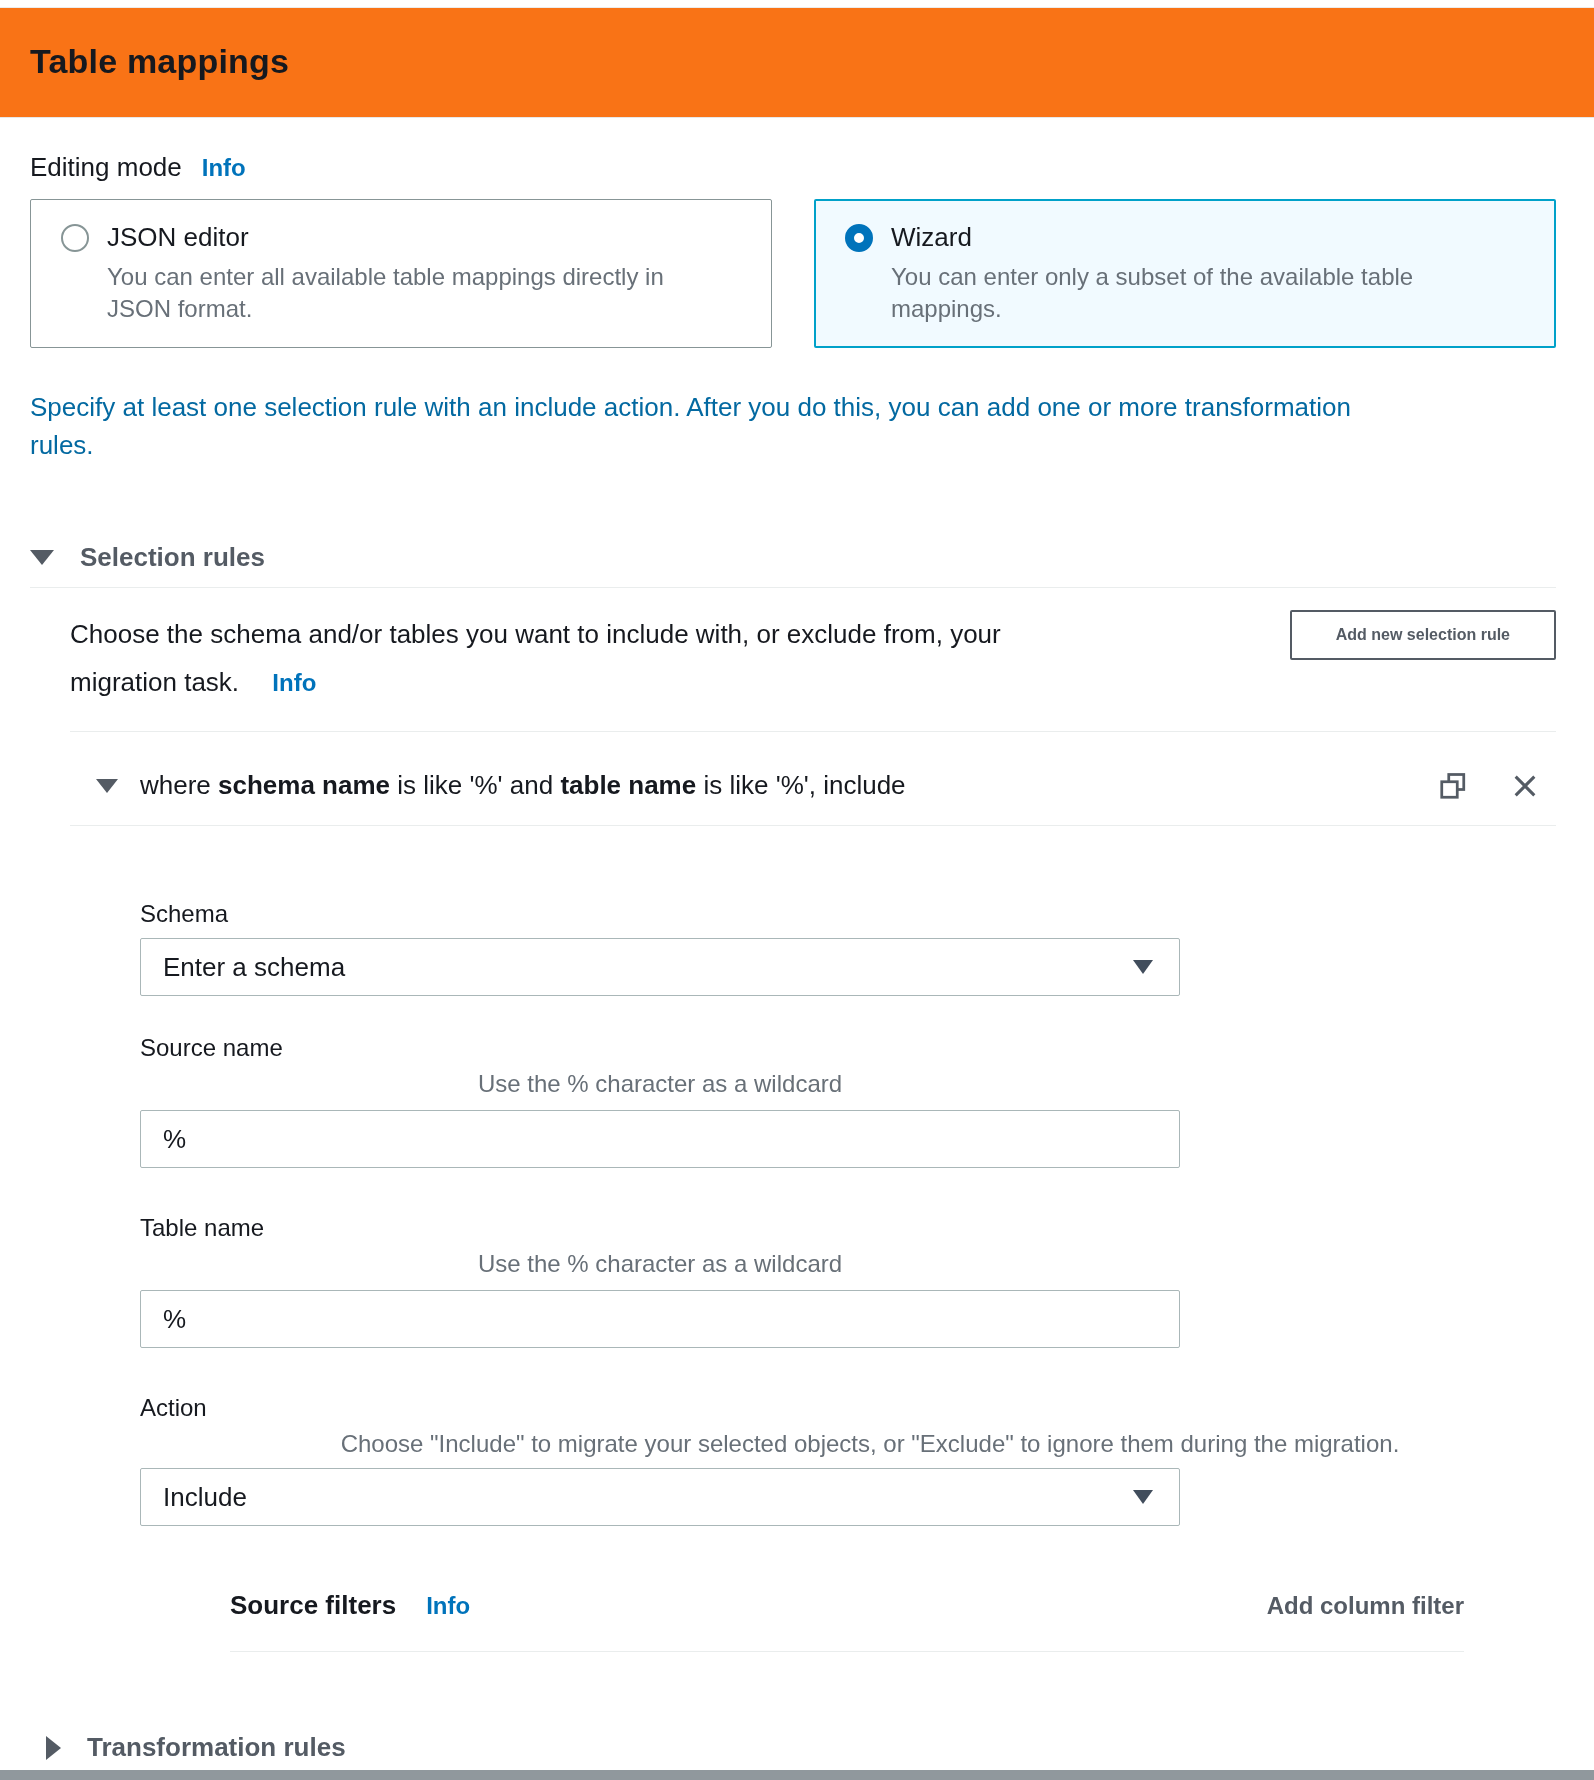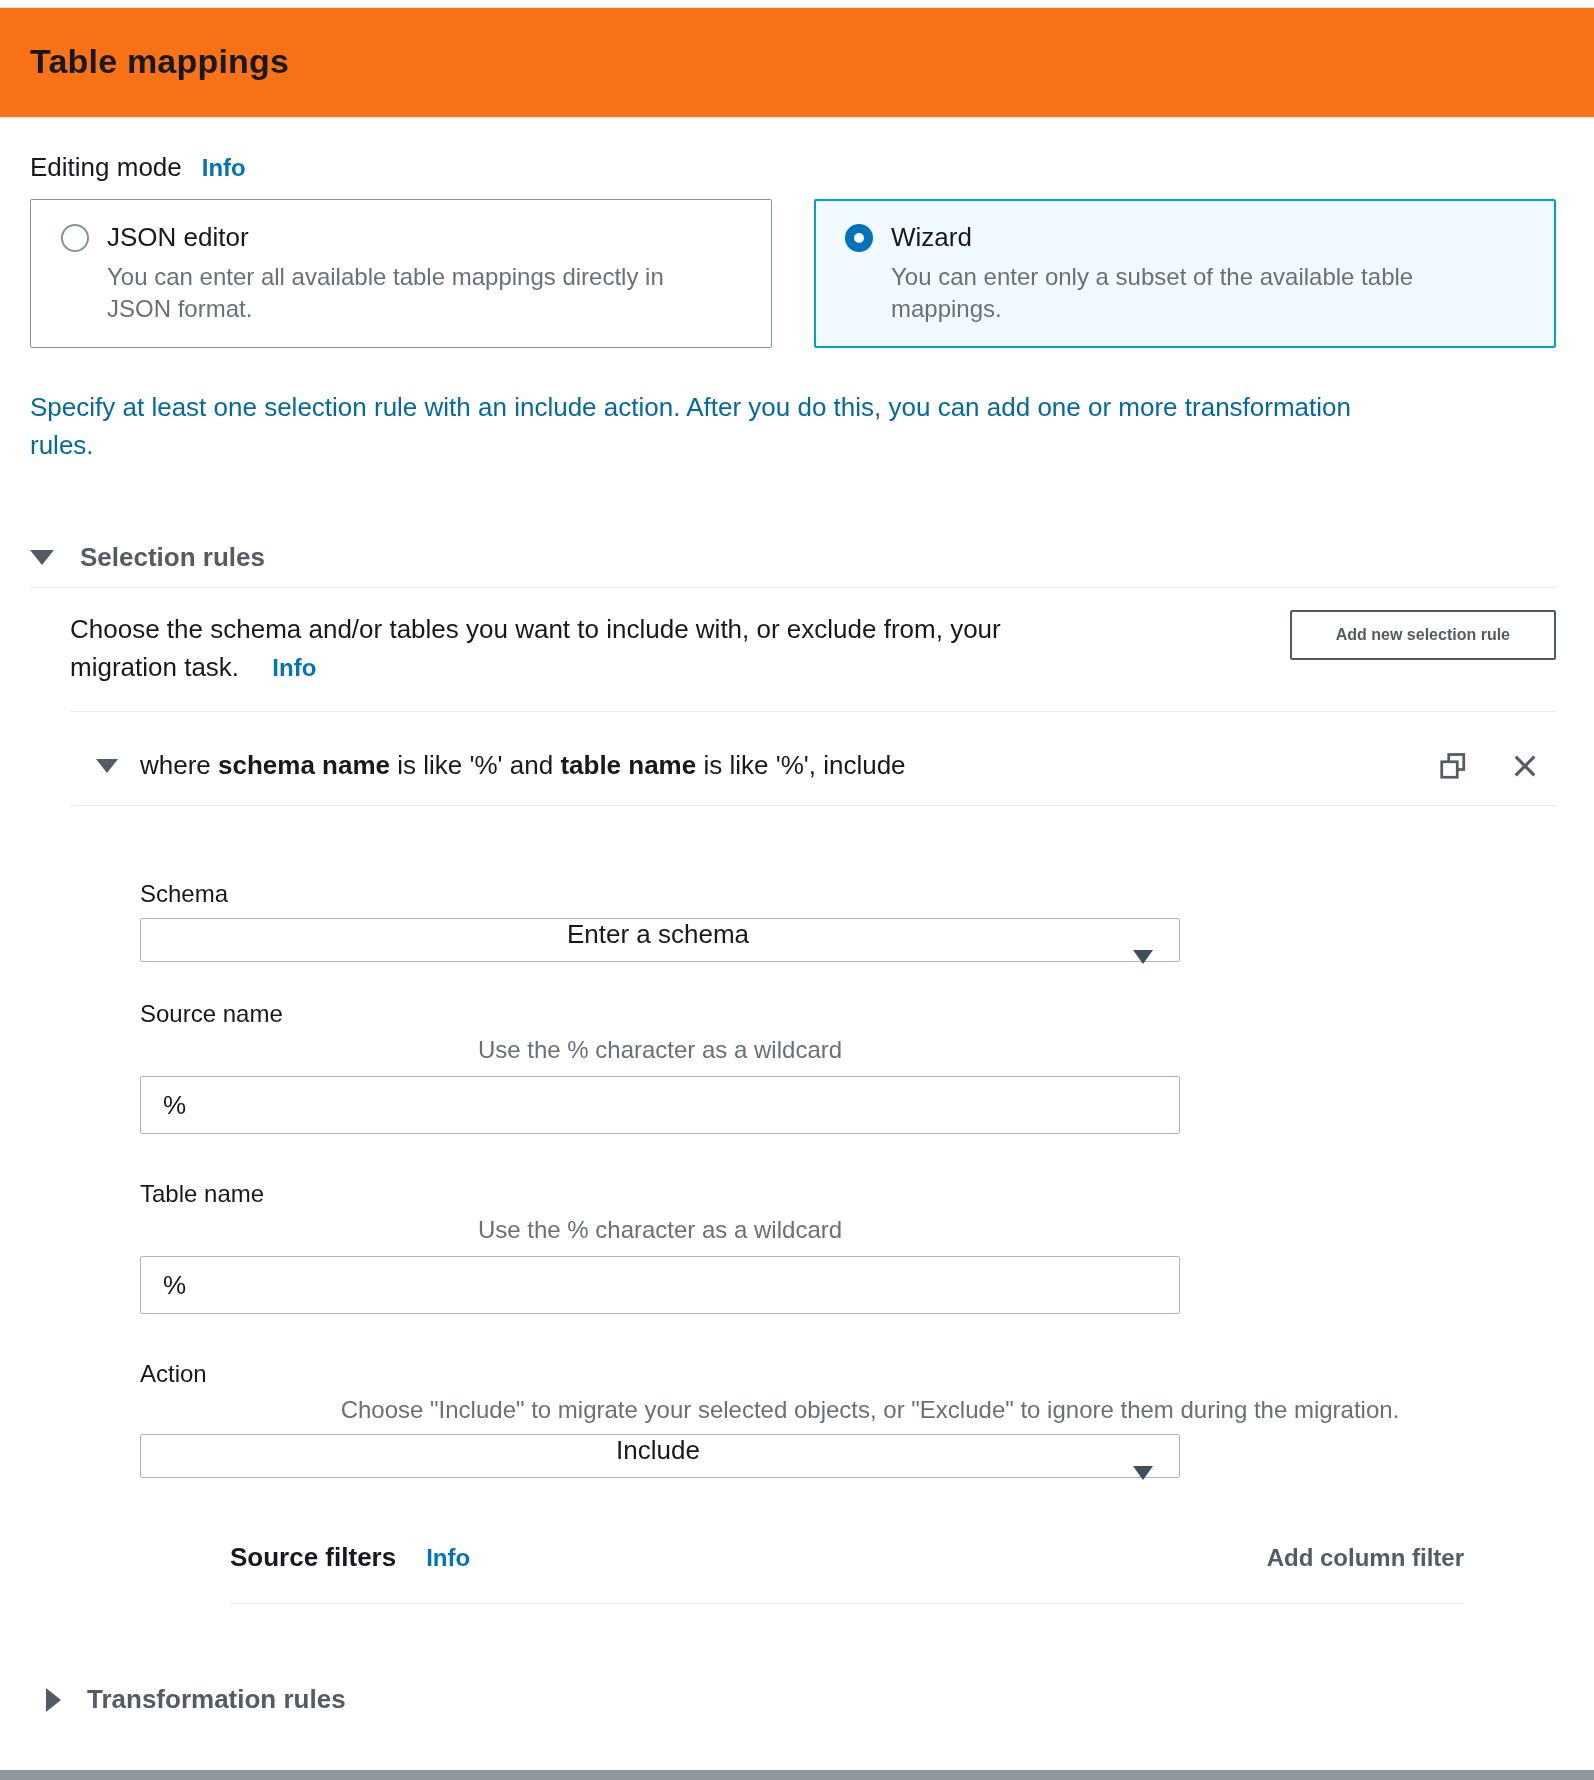--- a/index.html
+++ b/index.html
@@ -65,21 +65,21 @@
   .tri-right {
     width:0; height:0;
     border-top:12px solid transparent; border-bottom:12px solid transparent;
     border-left:15px solid #545b64;
   }
   .section-title { font-size:26px; font-weight:700; color:#545b64; }
   .divider { border:none; border-top:1px solid #eaeded; height:0; margin-top:14px; }
   .divider.inset { margin-left:40px; }
 
   .rules-toolbar { display:flex; margin-top:22px; align-items:flex-start; }
-  .rules-desc { font-size:26px; line-height:38px; color:#16191f; margin-left:40px; width:1004px; }
+  .rules-desc { font-size:26px; line-height:48px; color:#16191f; margin-left:40px; width:1004px; }
   .btn-secondary {
     margin-left:auto;
     background:#ffffff;
     border:2px solid #545b64;
     border-radius:2px;
     height:50px;
     padding:0 44px;
     font-family:"Liberation Sans", sans-serif;
     font-size:16px; font-weight:700; color:#545b64;
     cursor:pointer;
@@ -96,28 +96,27 @@
   .rule-summary b { font-weight:700; }
   .rule-actions { margin-left:auto; display:flex; align-items:center; gap:42px; padding-right:8px; }
   .icon-btn { width:30px; height:30px; cursor:pointer; display:flex; align-items:center; justify-content:center; background:none; border:none; padding:0; }
 
   .rule-body { padding-left:110px; }
   .field-group { width:1040px; }
   .f-label { font-size:24px; color:#16191f; }
   .f-hint  { font-size:24px; color:#687078; margin-top:8px;text-align:center; }
   .select-box {
     margin-top:10px;
-    width:1040px; height:44px;
+    width:1040px; height:58px;
     border:1px solid #aab7b8; border-radius:2px;
     background:#ffffff;
     display:flex; align-items:center;
     padding:0 26px 0 22px;
     font-size:26px; color:#16191f;
     cursor:pointer;
-    flex-direction:column;
   }
   .select-caret {
     margin-left:auto;
     width:0; height:0;
     border-left:10px solid transparent; border-right:10px solid transparent;
     border-top:14px solid #414d5c;
   }
   .text-input {
     margin-top:12px;
     width:1040px; height:58px;

